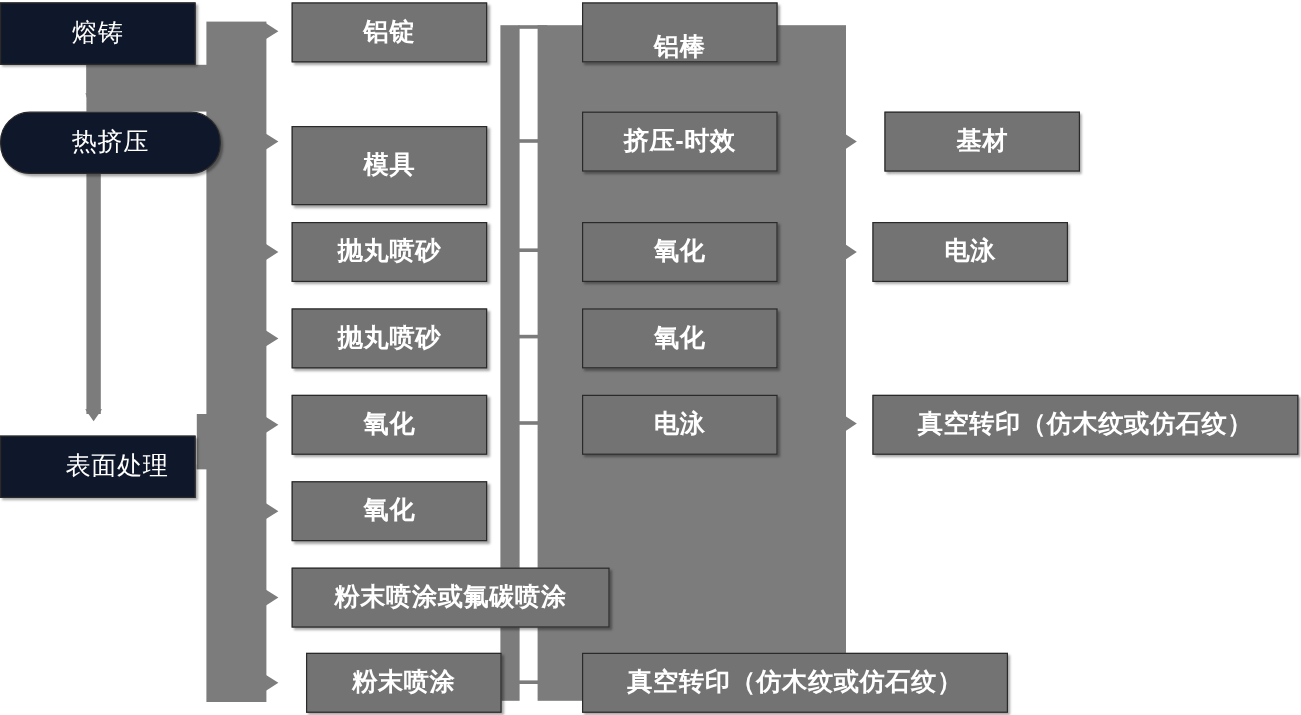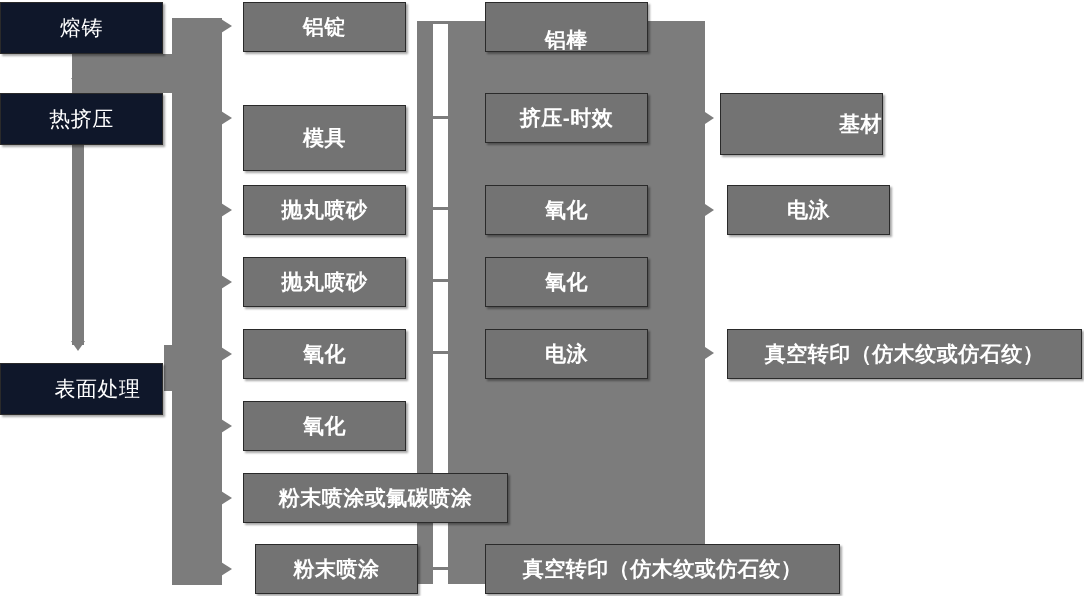--- a/index.html
+++ b/index.html
@@ -104,21 +104,21 @@
 
   <div class="conn" style="left:448px; top:21px; width:257px; height:563px;"></div>
 
   <div class="conn-arrow arrow-right-sm" style="left:705px; top:112px;"></div>
   <div class="conn-arrow arrow-right-sm" style="left:705px; top:204px;"></div>
   <div class="conn-arrow arrow-right-sm" style="left:705px; top:347px;"></div>
 
   <div class="node dark" style="left:0px; top:2px; width:163px; height:52px;">
     <span>熔铸</span>
   </div>
-  <div class="node dark" style="left:0px; top:93px; width:163px; height:52px;">
+  <div class="node dark" style="left:0px; top:93px; width:184px; height:52px;border-radius:25px;">
     <span>热挤压</span>
   </div>
   <div class="node dark" style="left:0px; top:363px; width:163px; height:52px;padding-left:32px;">
     <span>表面处理</span>
   </div>
 
   <div class="node light" style="left:243px; top:2px; width:163px; height:50px;">
     <span>铝锭</span>
   </div>
   <div class="node light" style="left:243px; top:93px; width:163px; height:66px;margin-top:12px;">
@@ -155,21 +155,21 @@
   <div class="node light" style="left:485px; top:257px; width:163px; height:50px;">
     <span>氧化</span>
   </div>
   <div class="node light" style="left:485px; top:329px; width:163px; height:50px;">
     <span>电泳</span>
   </div>
   <div class="node light" style="left:485px; top:544px; width:355px; height:50px;">
     <span>真空转印（仿木纹或仿石纹）</span>
   </div>
 
-  <div class="node light" style="left:720px; top:93px; width:163px; height:62px;justify-content:flex-end;">
+  <div class="node light" style="left:737px; top:93px; width:163px; height:50px;">
     <span>基材</span>
   </div>
   <div class="node light" style="left:727px; top:185px; width:163px; height:50px;">
     <span>电泳</span>
   </div>
   <div class="node light" style="left:727px; top:329px; width:355px; height:50px;">
     <span>真空转印（仿木纹或仿石纹）</span>
   </div>
 
 </div>

